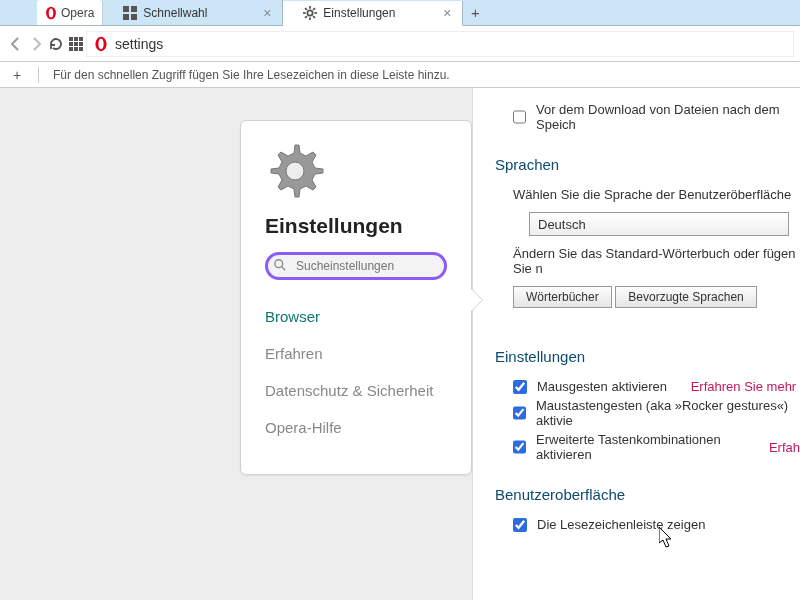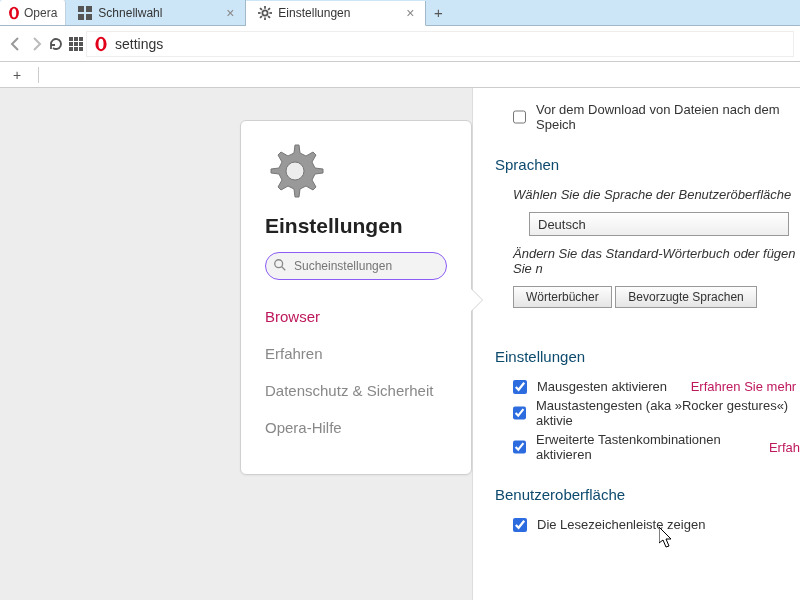--- a/index.html
+++ b/index.html
@@ -1,22 +1,22 @@
 <!DOCTYPE html>
 <html><head>
 <meta charset="utf-8">
 <style>
 * { margin: 0; padding: 0; box-sizing: border-box; font-family: "Segoe UI", Arial, sans-serif; }
 body { width: 800px; height: 600px; background: #ededed; overflow: hidden; font-size: 13px; color: #333; }
 
 
 .tab-bar { background: #cde6f7; display: flex; align-items: center; height: 26px; border-bottom: 1px solid #a0b8c8; }
-.opera-menu { display: flex; align-items: center; padding: 0 8px; height: 100%; background: #fff; border-right: 1px solid #c0d0dc; border-top-right-radius: 3px; border-top-left-radius: 3px; font-size: 12px; color: #444; }
+.opera-menu { display: flex; align-items: center; padding: 0 8px; height: 100%; background: #fff; border-right: 1px solid #c0d0dc; border-top-right-radius: 3px; border-top-left-radius: 3px; font-size: 12px; color: #444; margin-left: 37px; }
 .opera-logo { width: 12px; height: 14px; margin-right: 4px; }
-.tab { display: flex; align-items: center; height: 100%; padding: 0 8px 0 12px; border-right: 1px solid #a0b8c8; font-size: 12px; color: #333; position: relative; min-width: 180px; }
+.tab { display: flex; align-items: center; height: 100%; padding: 0 8px 0 20px; border-right: 1px solid #a0b8c8; font-size: 12px; color: #333; position: relative; min-width: 180px; }
 .tab.active { background: #fff; border-bottom: 1px solid #fff; margin-bottom: -1px; }
 .tab .tab-icon { width: 14px; height: 14px; margin-right: 6px; flex-shrink: 0; }
 .tab .tab-close { margin-left: auto; width: 14px; height: 14px; color: #888; font-size: 14px; line-height: 14px; text-align: center; }
 .newtab { width: 24px; text-align: center; color: #555; font-size: 15px; }
 
 
 .toolbar { background: #fff; display: flex; align-items: center; height: 36px; padding: 0 6px; border-bottom: 1px solid #ccc; }
 .nav-btn { width: 20px; height: 20px; display:flex; align-items:center; justify-content:center; color:#888; }
 .nav-btn.enabled { color:#444; }
 .urlbar { flex:1; display:flex; align-items:center; border:1px solid #eee; height:26px; padding:0 6px; gap:6px; }
@@ -30,33 +30,33 @@
 
 
 .main { display:flex; height:calc(600px - 26px - 36px - 26px); }
 
 
 .side-wrap { width:472px; padding:32px 0 0 240px; }
 .card { background:#fff; border:1px solid #d0d0d0; border-radius:6px; padding:20px 24px 28px 24px; box-shadow:0 1px 2px rgba(0,0,0,.05); position:relative; }
 .card .gear { width:60px; height:60px; margin-bottom:10px; }
 .card h1 { font-size:21px; font-weight:600; color:#222; margin-bottom:14px; }
 .search-wrap { position:relative; margin-bottom:18px; }
-.search-wrap input { width:100%; height:28px; border:1px solid #8b5cf6; border-radius:14px; padding:0 10px 0 28px; font-size:12px; color:#555; background:#f3f3f3; }
+.search-wrap input { width:100%; height:28px; border:3px solid #8b5cf6; border-radius:14px; padding:0 10px 0 28px; font-size:12px; color:#555; background:#f3f3f3; }
 .search-wrap .sicon { position:absolute; left:8px; top:6px; width:14px; height:14px; color:#888; }
 .nav-item { padding:10px 0; font-size:15px; color:#888; cursor:pointer; }
-.nav-item.active { color:#be185d; }
+.nav-item.active { color:#0f766e; }
 .pointer { position:absolute; right:-11px; top:168px; width:0; height:0; border-top:11px solid transparent; border-bottom:11px solid transparent; border-left:11px solid #fff; filter:drop-shadow(1px 0 0 #d0d0d0); }
 
 
 .content { flex:1; background:#fff; padding:10px 0 0 22px; overflow:hidden; color:#333; border-left:1px solid #ddd; }
 .content .check-row { display:flex; align-items:center; gap:10px; margin:4px 0; font-size:13px; }
 .content .check-row input[type=checkbox] { width:14px; height:14px; accent-color:#2d6cdf; }
 .section-title { font-size:15px; color:#0c4a6e; margin:24px 0 14px 0; }
 .indent { padding-left:18px; }
-.content .text { font-size:13px; margin:6px 0;font-style:italic; }
+.content .text { font-size:13px; margin:6px 0; }
 .select { border:1px solid #999; background:linear-gradient(#fff,#eee); height:24px; padding:0 18px 0 8px; font-size:13px; display:inline-flex; align-items:center; min-width:260px; margin:4px 16px; }
 .btn { border:1px solid #999; background:linear-gradient(#fdfdfd,#e5e5e5); padding:3px 12px; font-size:12px; display:inline-block; margin:4px 0 16px 0; }
 .link { color:#be185d; cursor:pointer; }
 .cursor { position:absolute; width:16px; height:22px; pointer-events:none; }
 </style>
 </head>
 <body>
 
 <div class="tab-bar">
   <div class="opera-menu">
@@ -131,20 +131,21 @@
         <ellipse cx="8" cy="10" rx="7" ry="9" fill="#e2001a"></ellipse>
         <ellipse cx="8" cy="10" rx="3.2" ry="6.5" fill="#fff"></ellipse>
       </svg>
     <input type="text" value="settings" style="">
   </div>
 </div>
 
 <div class="bookmark-bar">
   <span class="plus">+</span>
   <span class="divider"></span>
+  <span>Für den schnellen Zugriff fügen Sie Ihre Lesezeichen in diese Leiste hinzu.</span>
 </div>
 
 <div class="main">
   <div class="side-wrap">
     <div class="card">
       <svg class="gear" viewBox="0 0 60 60">
         <g fill="#999" stroke="#777" stroke-width="1">
           <path d="M30 4 l4 0 l1 8 l6 3 l7-4 l3 3 l-4 7 l3 6 l8 1 l0 4 l-8 1 l-3 6 l4 7 l-3 3 l-7-4 l-6 3 l-1 8 l-4 0 l-1-8 l-6-3 l-7 4 l-3-3 l4-7 l-3-6 l-8-1 l0-4 l8-1 l3-6 l-4-7 l3-3 l7 4 l6-3 z"></path>
         </g>
         <circle cx="30" cy="30" r="9" fill="#ededed" stroke="#777"></circle>

